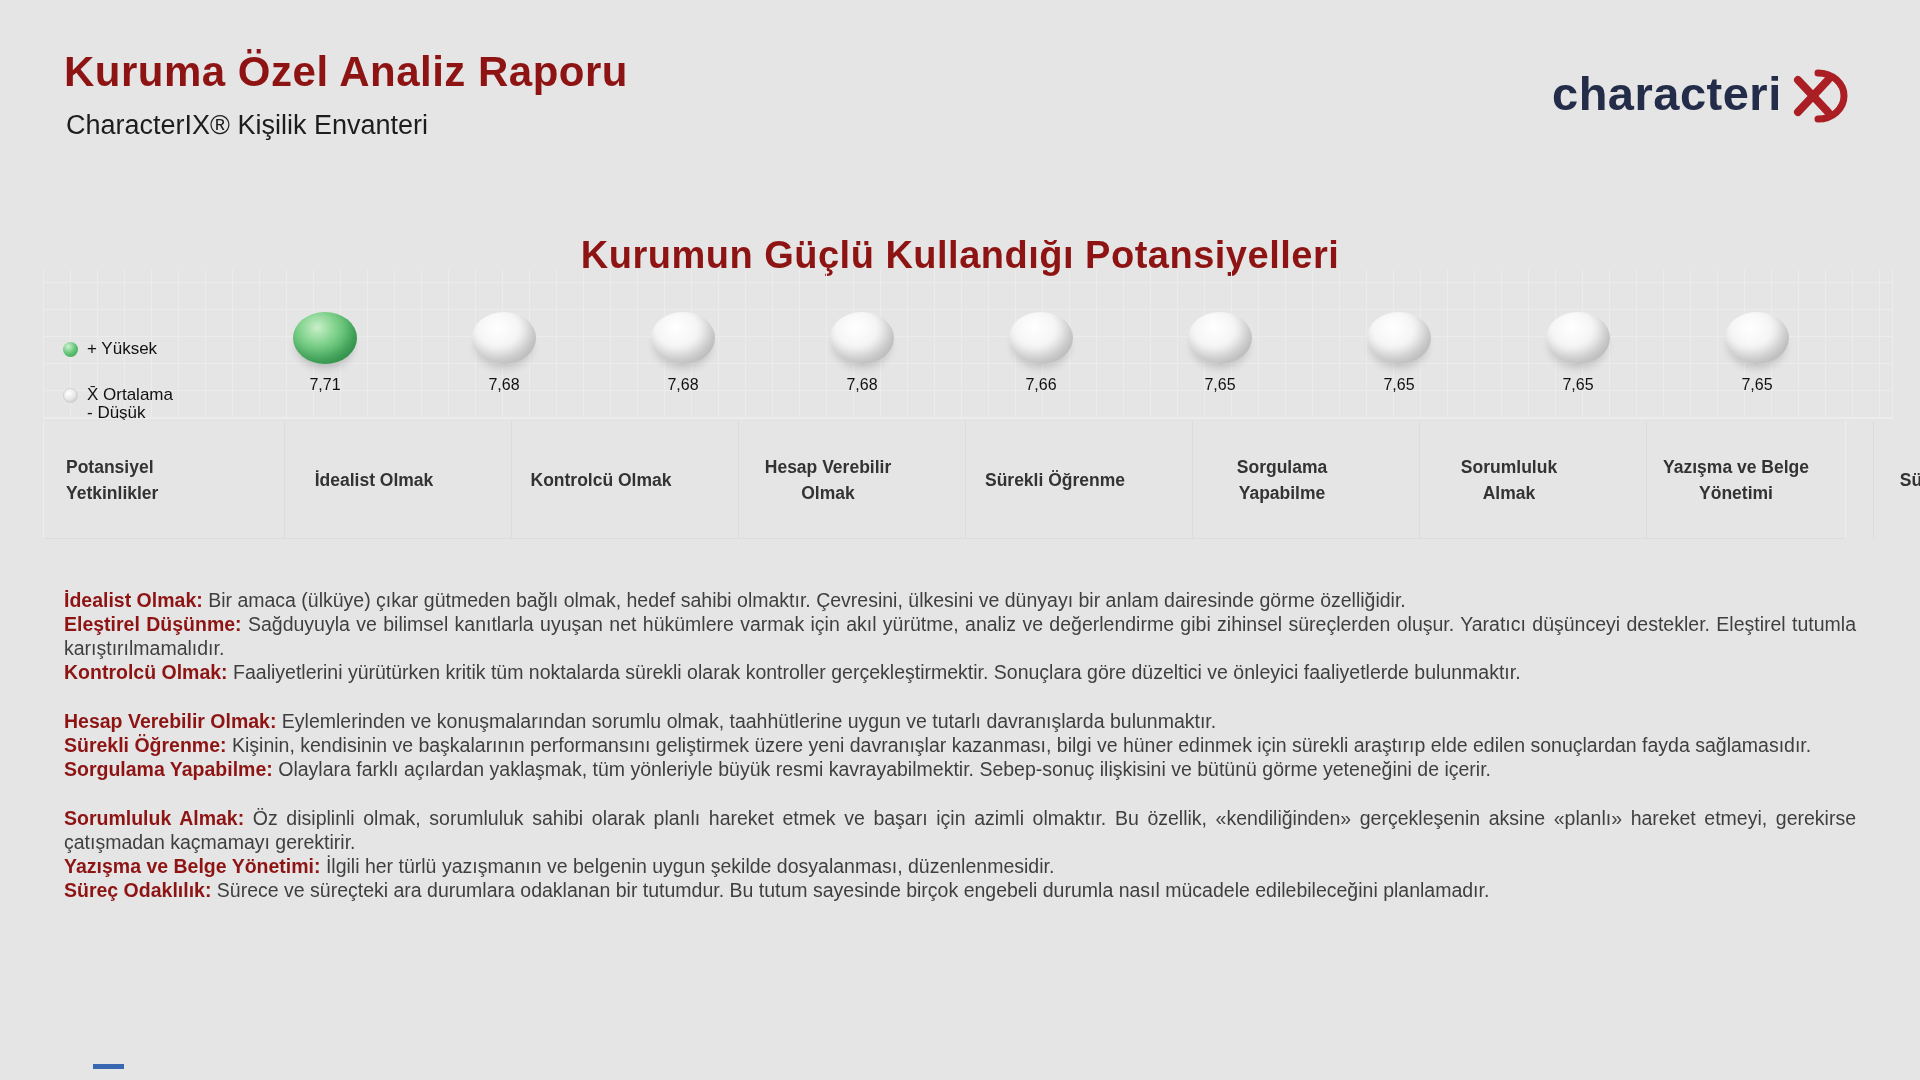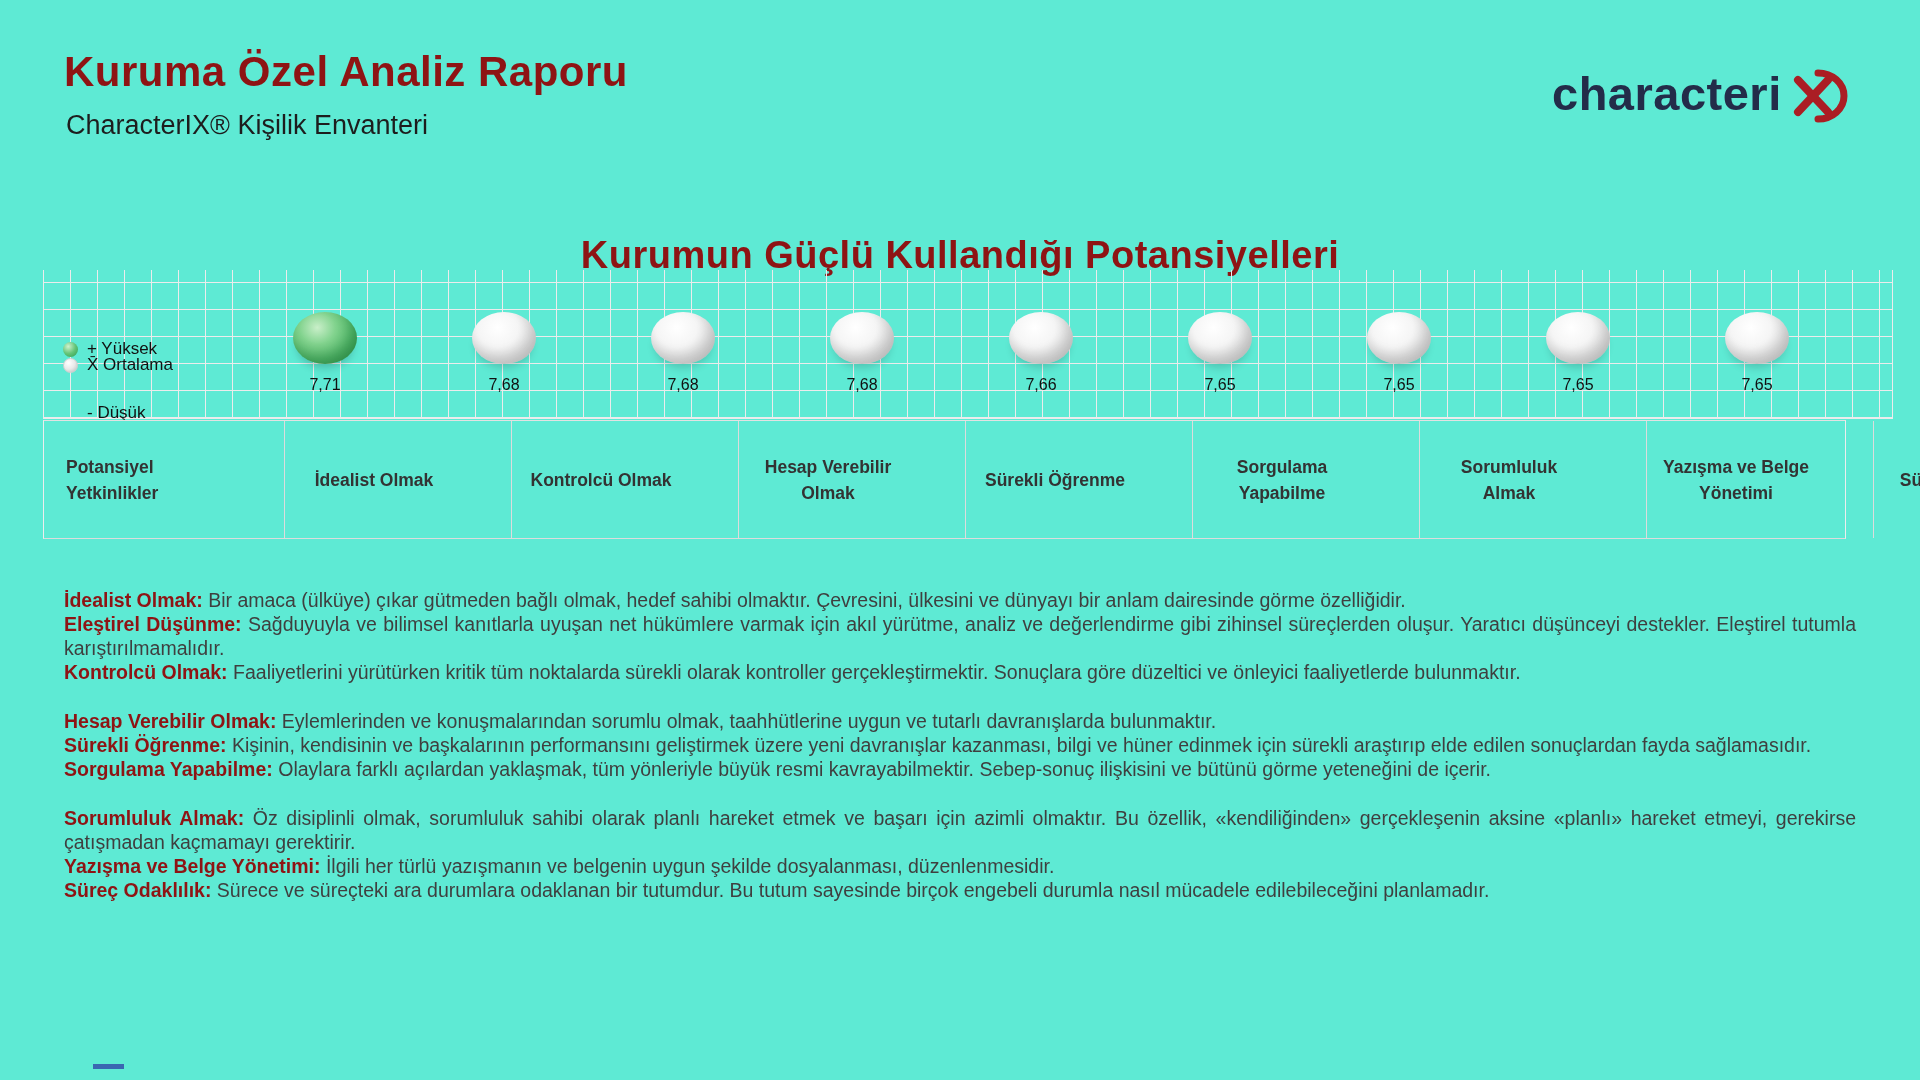--- a/index.html
+++ b/index.html
@@ -1,18 +1,18 @@
 <!DOCTYPE html>
 <html lang="tr"><head>
 <meta charset="utf-8">
 <style>
   * { box-sizing: border-box; margin: 0; padding: 0; }
   html,body { width:1920px; height:1080px; background:#ffffff; overflow:hidden;
               font-family:"Liberation Sans", sans-serif; }
-  .page { position:relative; width:1920px; height:1080px; background:#5eead4; }
+  .page { position:relative; width:1920px; height:1080px; background:#e5e5e5; }
 
   
   .h1 { position:absolute; left:64px; top:48px; font-size:42px; font-weight:bold;
         color:#8E1414; letter-spacing:.5px; }
   .h2 { position:absolute; left:66px; top:110px; font-size:27px; color:#1d1d1d; }
 
   .logo { position:absolute; left:1552px; top:62px; display:flex; align-items:center; }
   .logo-text { font-size:47px; font-weight:bold; color:#232C49; letter-spacing:.5px; }
   .logo-mark { width:66px; height:58px; margin-left:2px; margin-top:4px; }
 
@@ -83,21 +83,21 @@
   </div>
 
   <div class="section-title">Kurumun Güçlü Kullandığı Potansiyelleri</div>
 
   <div class="grid">
 
     <div class="legend-row" style="top:45px">
       <span class="ball green"></span>
       <span>+ Yüksek</span>
     </div>
-    <div class="legend-row" style="top:61px">
+    <div class="legend-row" style="top:91px">
       <span class="ball silver"></span>
       <span>X̄ Ortalama</span>
     </div>
     <div class="legend-row" style="top:109px">
       <span class="ball red"></span>
       <span>- Düşük</span>
     </div>
 
     <div class="sphere green" style="left:250px"></div>
     <div class="sphere silver" style="left:429px"></div>

